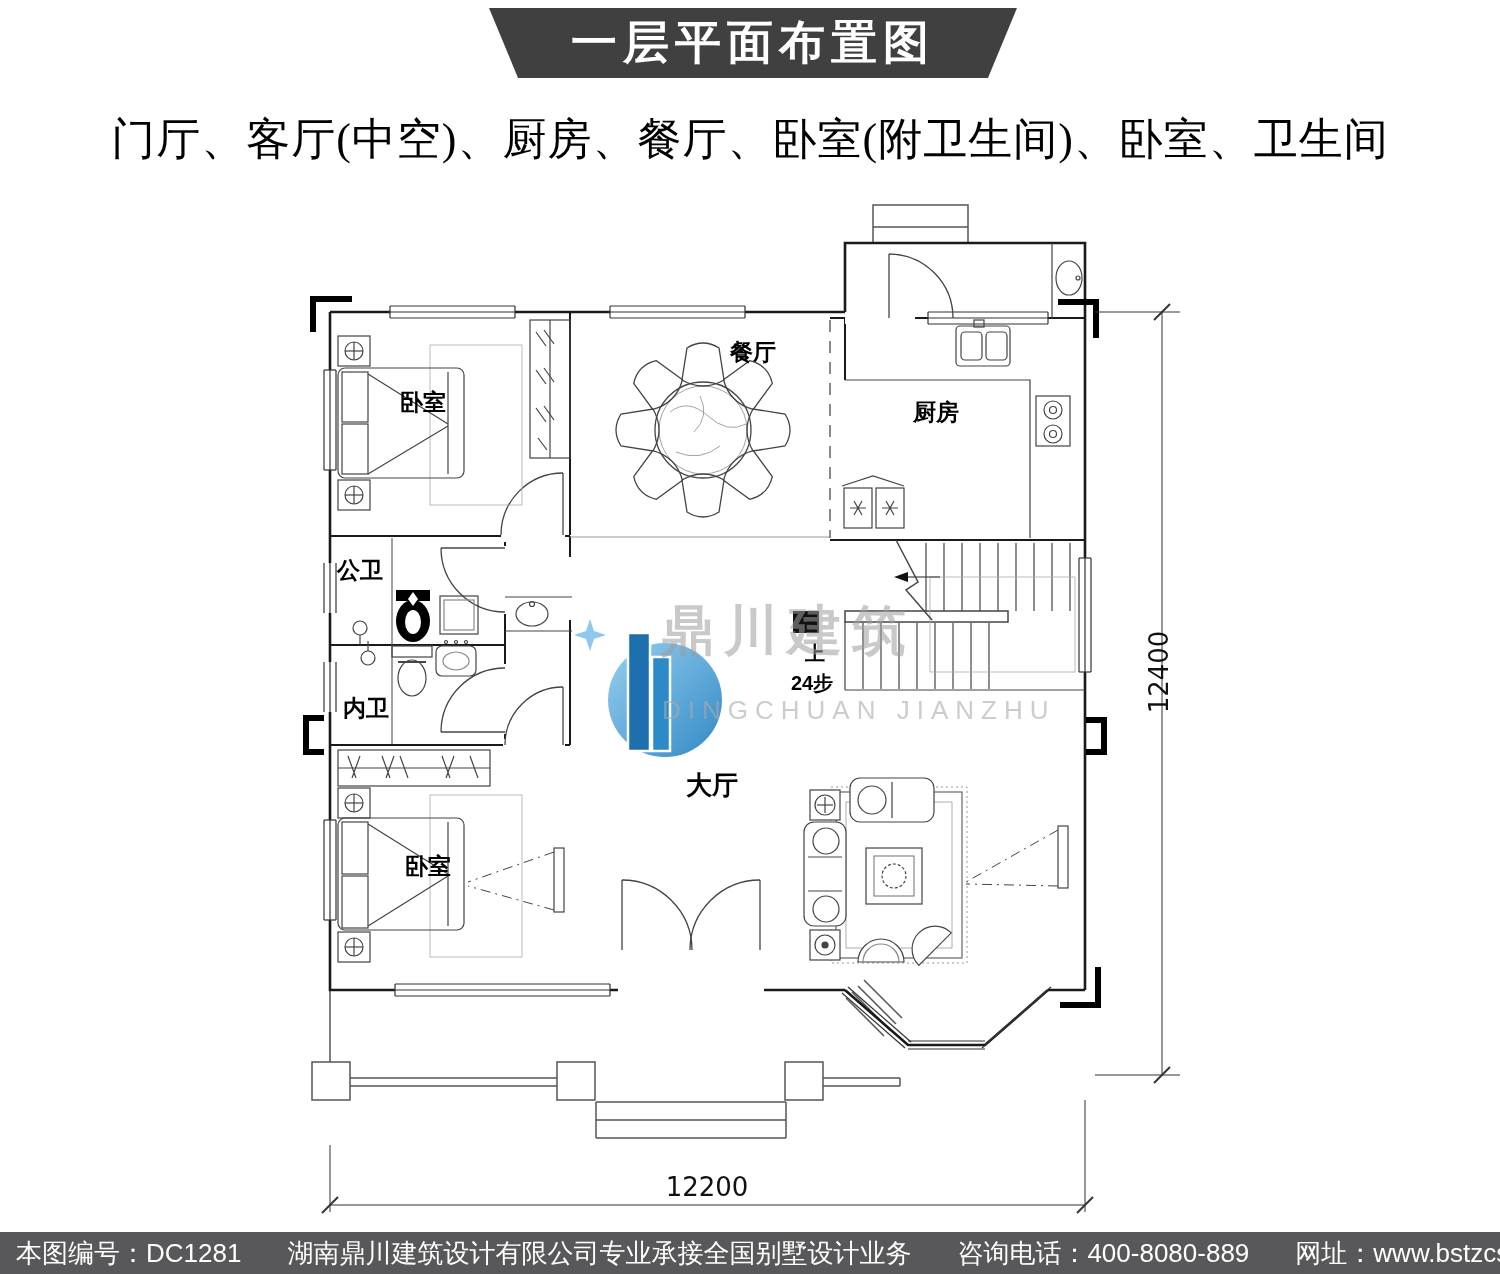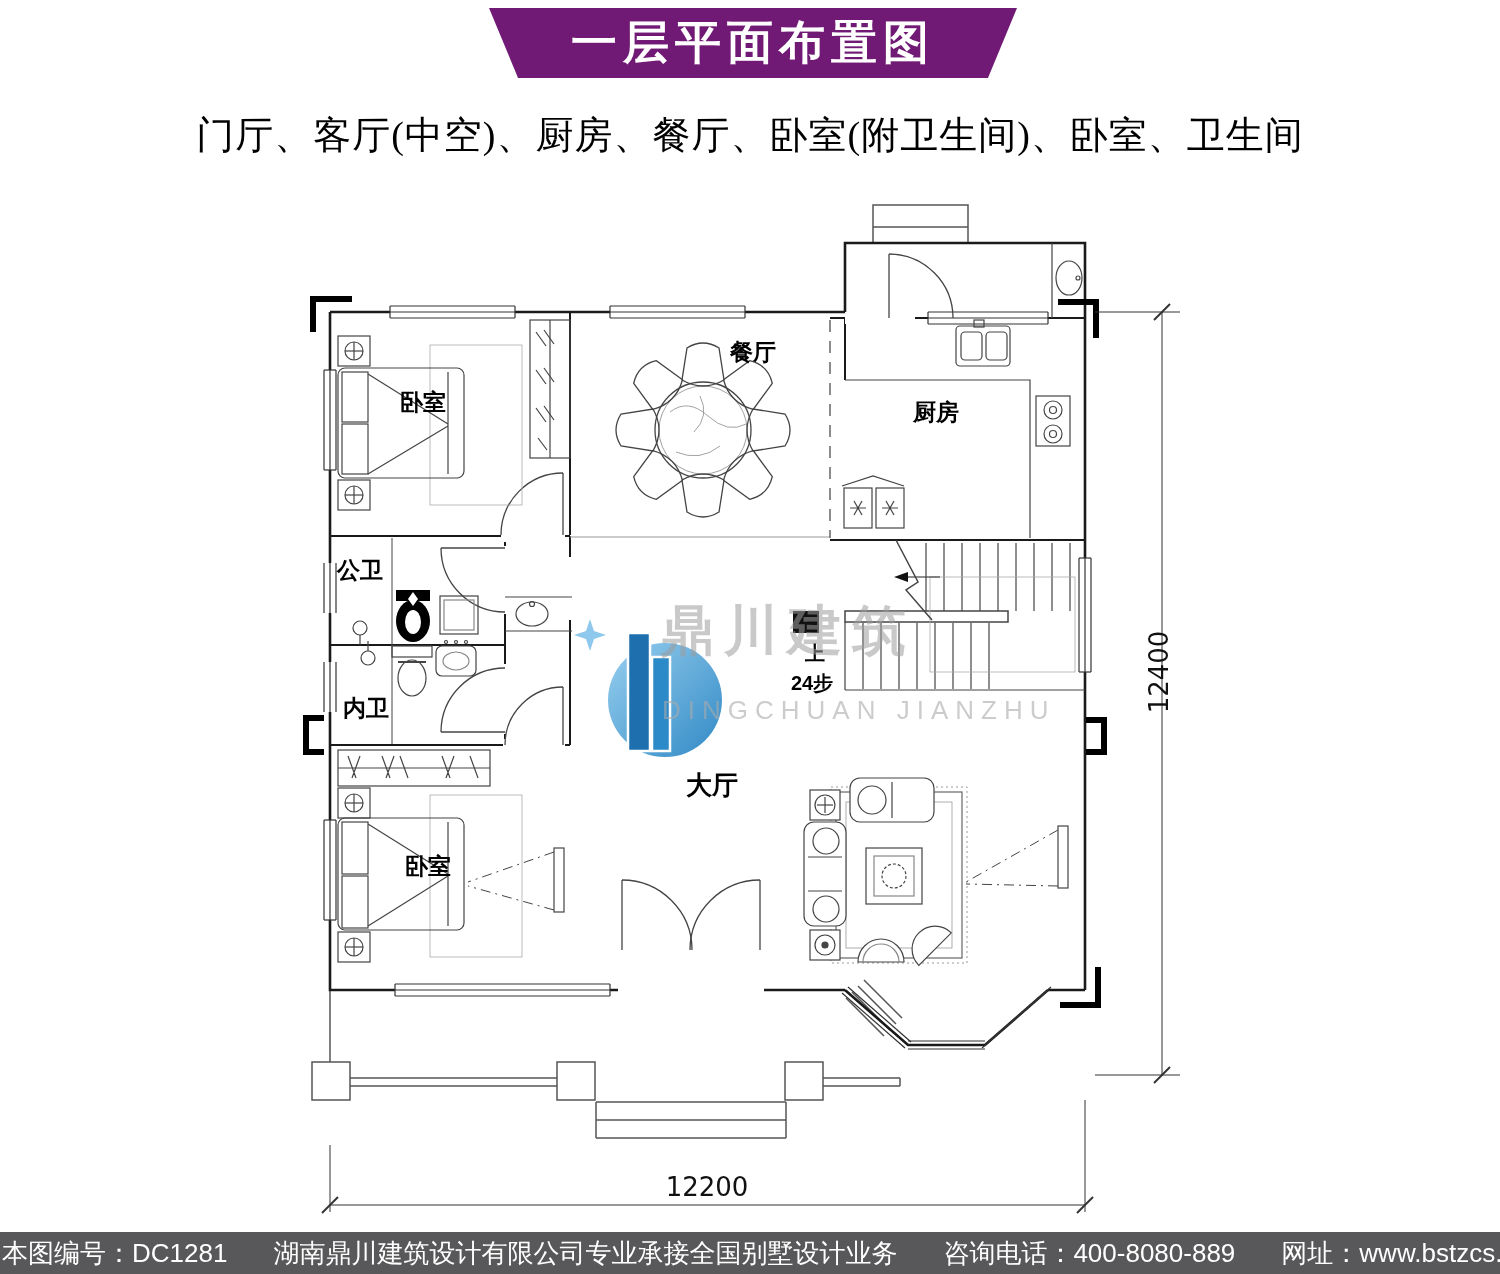--- a/index.html
+++ b/index.html
@@ -6,43 +6,43 @@
   #stage{position:relative;width:1500px;height:1274px;background:#fff;overflow:hidden;
          font-family:"Liberation Sans",sans-serif;}
   
   .banner{position:absolute;left:489px;top:8px;width:528px;height:70px;
           clip-path:polygon(0 0,100% 0,94.5% 100%,5.5% 100%);
           display:flex;align-items:center;justify-content:center;}
   .banner span{color:#fff;font-size:46px;font-weight:600;letter-spacing:6px;}
   
   .subtitle{position:absolute;left:0;top:110px;width:1500px;text-align:center;
             font-family:"Liberation Serif","DejaVu Serif",serif;
-            font-size:38px;color:#000;letter-spacing:1px;}
+            font-size:44px;color:#000;letter-spacing:1px;}
   
   #plansvg{position:absolute;left:0;top:0;width:1500px;height:1274px;}
   .room-lbl{font-family:"Liberation Sans",sans-serif;font-size:23px;font-weight:bold;fill:#000;}
   .room-lbl.big{font-size:26px;}
   .small-lbl{font-family:"Liberation Sans",sans-serif;font-size:20px;font-weight:bold;fill:#000;}
   .dim-lbl{font-family:"DejaVu Sans",sans-serif;font-size:26px;fill:#111;}
   
   .wm{position:absolute;left:520px;top:595px;width:520px;height:160px;pointer-events:none;}
   .wm-cn{position:absolute;left:140px;top:0px;width:380px;font-size:54px;font-weight:700;
          color:#9e9e9e;opacity:.55;letter-spacing:10px;white-space:nowrap;}
   .wm-en{position:absolute;left:142px;top:100px;width:380px;font-size:26px;font-weight:400;
          color:#ababab;opacity:.6;letter-spacing:7px;white-space:nowrap;}
   
   .footer{position:absolute;left:0;bottom:0;width:1500px;height:42px;
-          display:flex;align-items:center;gap:46px;padding-left:2px;box-sizing:border-box;}
+          display:flex;align-items:center;gap:46px;padding-left:16px;box-sizing:border-box;}
   .footer span{color:#fff;font-size:26px;white-space:nowrap;}
 </style>
 </head>
 <body>
 <div id="stage">
 
-  <div class="banner" style="background:#701a75;">
+  <div class="banner" style="background:#404040;">
     <span>一层平面布置图</span>
   </div>
 
   <div class="subtitle">门厅、客厅(中空)、厨房、餐厅、卧室(附卫生间)、卧室、卫生间</div>
 
   <svg id="plansvg" viewBox="0 0 1500 1274">
     <defs>
       <linearGradient id="wmGrad" x1="0" y1="0" x2="1" y2="1">
         <stop offset="0" stop-color="#8fcbee"></stop>
           <stop offset="1" stop-color="#1f7fc0"></stop>

